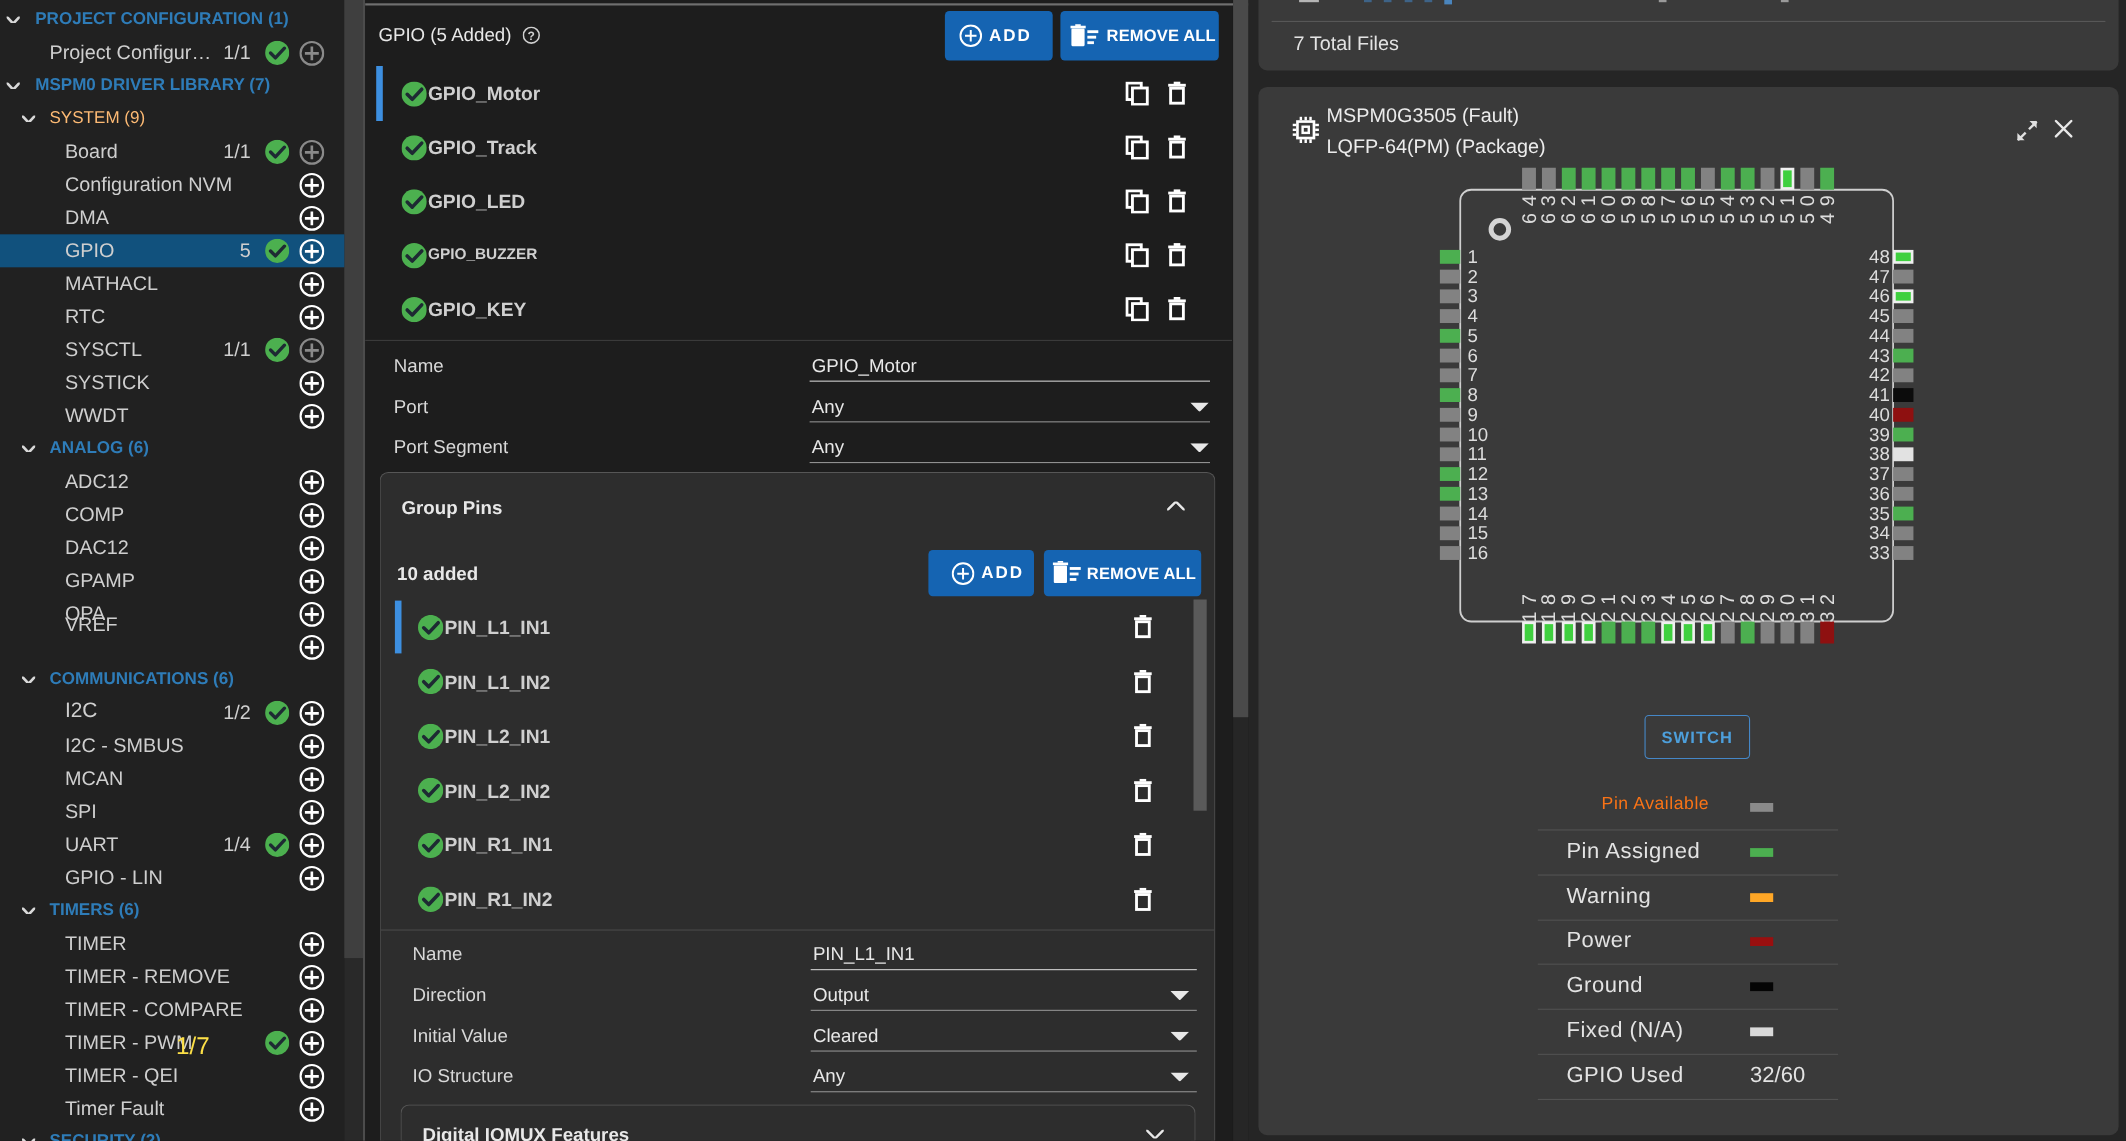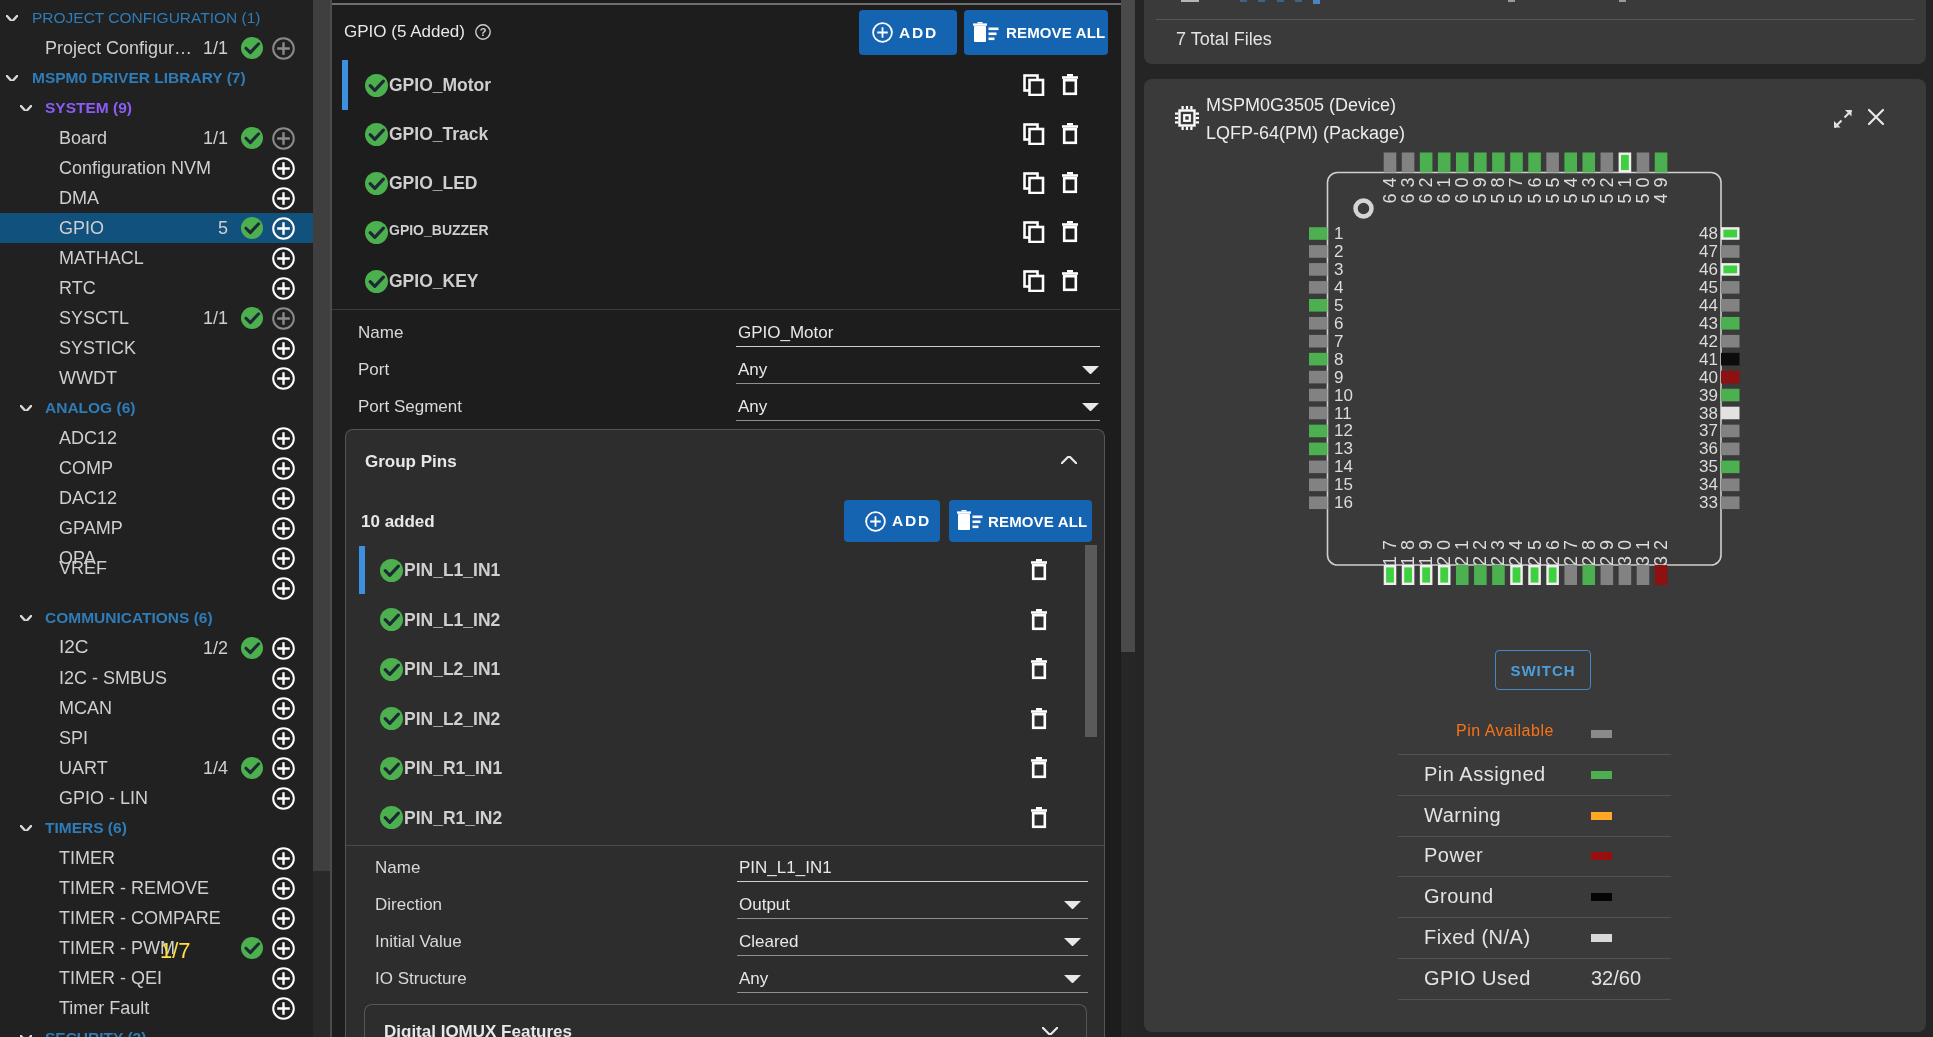--- a/index.html
+++ b/index.html
@@ -8,39 +8,39 @@
 .txt{position:absolute;white-space:nowrap}
 </style></head>
 <body>
 
 <div class="abs" style="left:0;top:0;width:313px;height:1037px;background:#212121"></div>
 <div class="abs" style="left:313px;top:0;width:17px;height:1037px;background:#292929"></div>
 <div class="abs" style="left:313px;top:0;width:17px;height:871px;background:#3f3f3f"></div>
 <svg style="position:absolute;left:6.0px;top:14.75px" width="12" height="6.5" viewBox="0 0 12 6.5">
     <polyline points="0,0 6.0,6.5 12,0" fill="none" stroke="#d8d8d8" stroke-width="2.4" stroke-linecap="round" stroke-linejoin="round"></polyline>
   </svg>
-<div class="txt" style="left:32px;top:9px;font-size:15.5px;font-weight:normal;color:#2e7cb8">PROJECT CONFIGURATION (1)</div>
+<div class="txt" style="left:32px;top:9px;font-size:15.5px;font-weight:bold;color:#2e7cb8">PROJECT CONFIGURATION (1)</div>
 <div class="txt" style="left:45px;top:38px;font-size:18px;color:#cfcfcf">Project Configur…</div>
 <div class="txt" style="left:160px;top:38px;width:68px;text-align:right;font-size:18px;color:#cfcfcf">1/1</div>
 <svg style="position:absolute;left:241.0px;top:37.0px" width="22" height="22" viewBox="0 0 22 22">
     <circle cx="11.0" cy="11.0" r="11.0" fill="#4cb04f"></circle>
     <path d="M 4.95 11.22 L 9.35 15.62 L 17.6 6.82" stroke="#1e2a33" stroke-width="3.08" fill="none" stroke-linecap="round" stroke-linejoin="round"></path>
   </svg>
 <svg style="position:absolute;left:271.5px;top:36.5px" width="23" height="23" viewBox="0 0 23 23">
     <circle cx="11.5" cy="11.5" r="10.3" fill="none" stroke="#8a8a8a" stroke-width="2"></circle>
     <path d="M 11.5 5.175 V 17.825 M 5.175 11.5 H 17.825" stroke="#8a8a8a" stroke-width="2.4" fill="none"></path>
   </svg>
 <svg style="position:absolute;left:6.0px;top:74.75px" width="12" height="6.5" viewBox="0 0 12 6.5">
     <polyline points="0,0 6.0,6.5 12,0" fill="none" stroke="#d8d8d8" stroke-width="2.4" stroke-linecap="round" stroke-linejoin="round"></polyline>
   </svg>
 <div class="txt" style="left:32px;top:69px;font-size:15.5px;font-weight:bold;color:#2e7cb8">MSPM0 DRIVER LIBRARY (7)</div>
 <svg style="position:absolute;left:20.0px;top:104.75px" width="12" height="6.5" viewBox="0 0 12 6.5">
     <polyline points="0,0 6.0,6.5 12,0" fill="none" stroke="#d8d8d8" stroke-width="2.4" stroke-linecap="round" stroke-linejoin="round"></polyline>
   </svg>
-<div class="txt" style="left:45px;top:99px;font-size:15.5px;font-weight:bold;color:#8b5cf6">SYSTEM (9)</div>
+<div class="txt" style="left:45px;top:99px;font-size:15.5px;font-weight:normal;color:#fdba74">SYSTEM (9)</div>
 <div class="txt" style="left:59px;top:128px;font-size:18px;color:#cfcfcf">Board</div>
 <div class="txt" style="left:160px;top:128px;width:68px;text-align:right;font-size:18px;color:#cfcfcf">1/1</div>
 <svg style="position:absolute;left:241.0px;top:127.0px" width="22" height="22" viewBox="0 0 22 22">
     <circle cx="11.0" cy="11.0" r="11.0" fill="#4cb04f"></circle>
     <path d="M 4.95 11.22 L 9.35 15.62 L 17.6 6.82" stroke="#1e2a33" stroke-width="3.08" fill="none" stroke-linecap="round" stroke-linejoin="round"></path>
   </svg>
 <svg style="position:absolute;left:271.5px;top:126.5px" width="23" height="23" viewBox="0 0 23 23">
     <circle cx="11.5" cy="11.5" r="10.3" fill="none" stroke="#8a8a8a" stroke-width="2"></circle>
     <path d="M 11.5 5.175 V 17.825 M 5.175 11.5 H 17.825" stroke="#8a8a8a" stroke-width="2.4" fill="none"></path>
   </svg>
@@ -488,21 +488,21 @@
     <rect x="10.9" y="20.6" width="2.2" height="3.4" fill="#ffffff"></rect>
     <rect x="15.3" y="0" width="2.2" height="3.4" fill="#ffffff"></rect>
     <rect x="15.3" y="20.6" width="2.2" height="3.4" fill="#ffffff"></rect>
     <rect x="0" y="6.5" width="3.4" height="2.2" fill="#ffffff"></rect>
     <rect x="20.6" y="6.5" width="3.4" height="2.2" fill="#ffffff"></rect>
     <rect x="0" y="10.9" width="3.4" height="2.2" fill="#ffffff"></rect>
     <rect x="20.6" y="10.9" width="3.4" height="2.2" fill="#ffffff"></rect>
     <rect x="0" y="15.3" width="3.4" height="2.2" fill="#ffffff"></rect>
     <rect x="20.6" y="15.3" width="3.4" height="2.2" fill="#ffffff"></rect>
   </svg>
-<div class="txt" style="left:1206px;top:95px;font-size:18px;color:#ececec">MSPM0G3505 (Device)</div>
+<div class="txt" style="left:1206px;top:95px;font-size:18px;color:#ececec">MSPM0G3505 (Fault)</div>
 <div class="txt" style="left:1206px;top:123px;font-size:18px;color:#ececec">LQFP-64(PM) (Package)</div>
 <svg style="position:absolute;left:1832px;top:108px" width="22" height="22" viewBox="0 0 22 22">
     <g stroke="#e0e0e0" stroke-width="2.2" fill="#e0e0e0">
       <path d="M12.5 9.5 L19.5 2.5" fill="none"></path>
       <path d="M13 2h6.5v6.5z" stroke="none"></path>
       <path d="M9.5 12.5 L2.5 19.5" fill="none"></path>
       <path d="M2 13v6.5h6.5z" stroke="none"></path>
     </g>
   </svg>
 <svg style="position:absolute;left:1867px;top:108px" width="18" height="18" viewBox="0 0 18 18">

